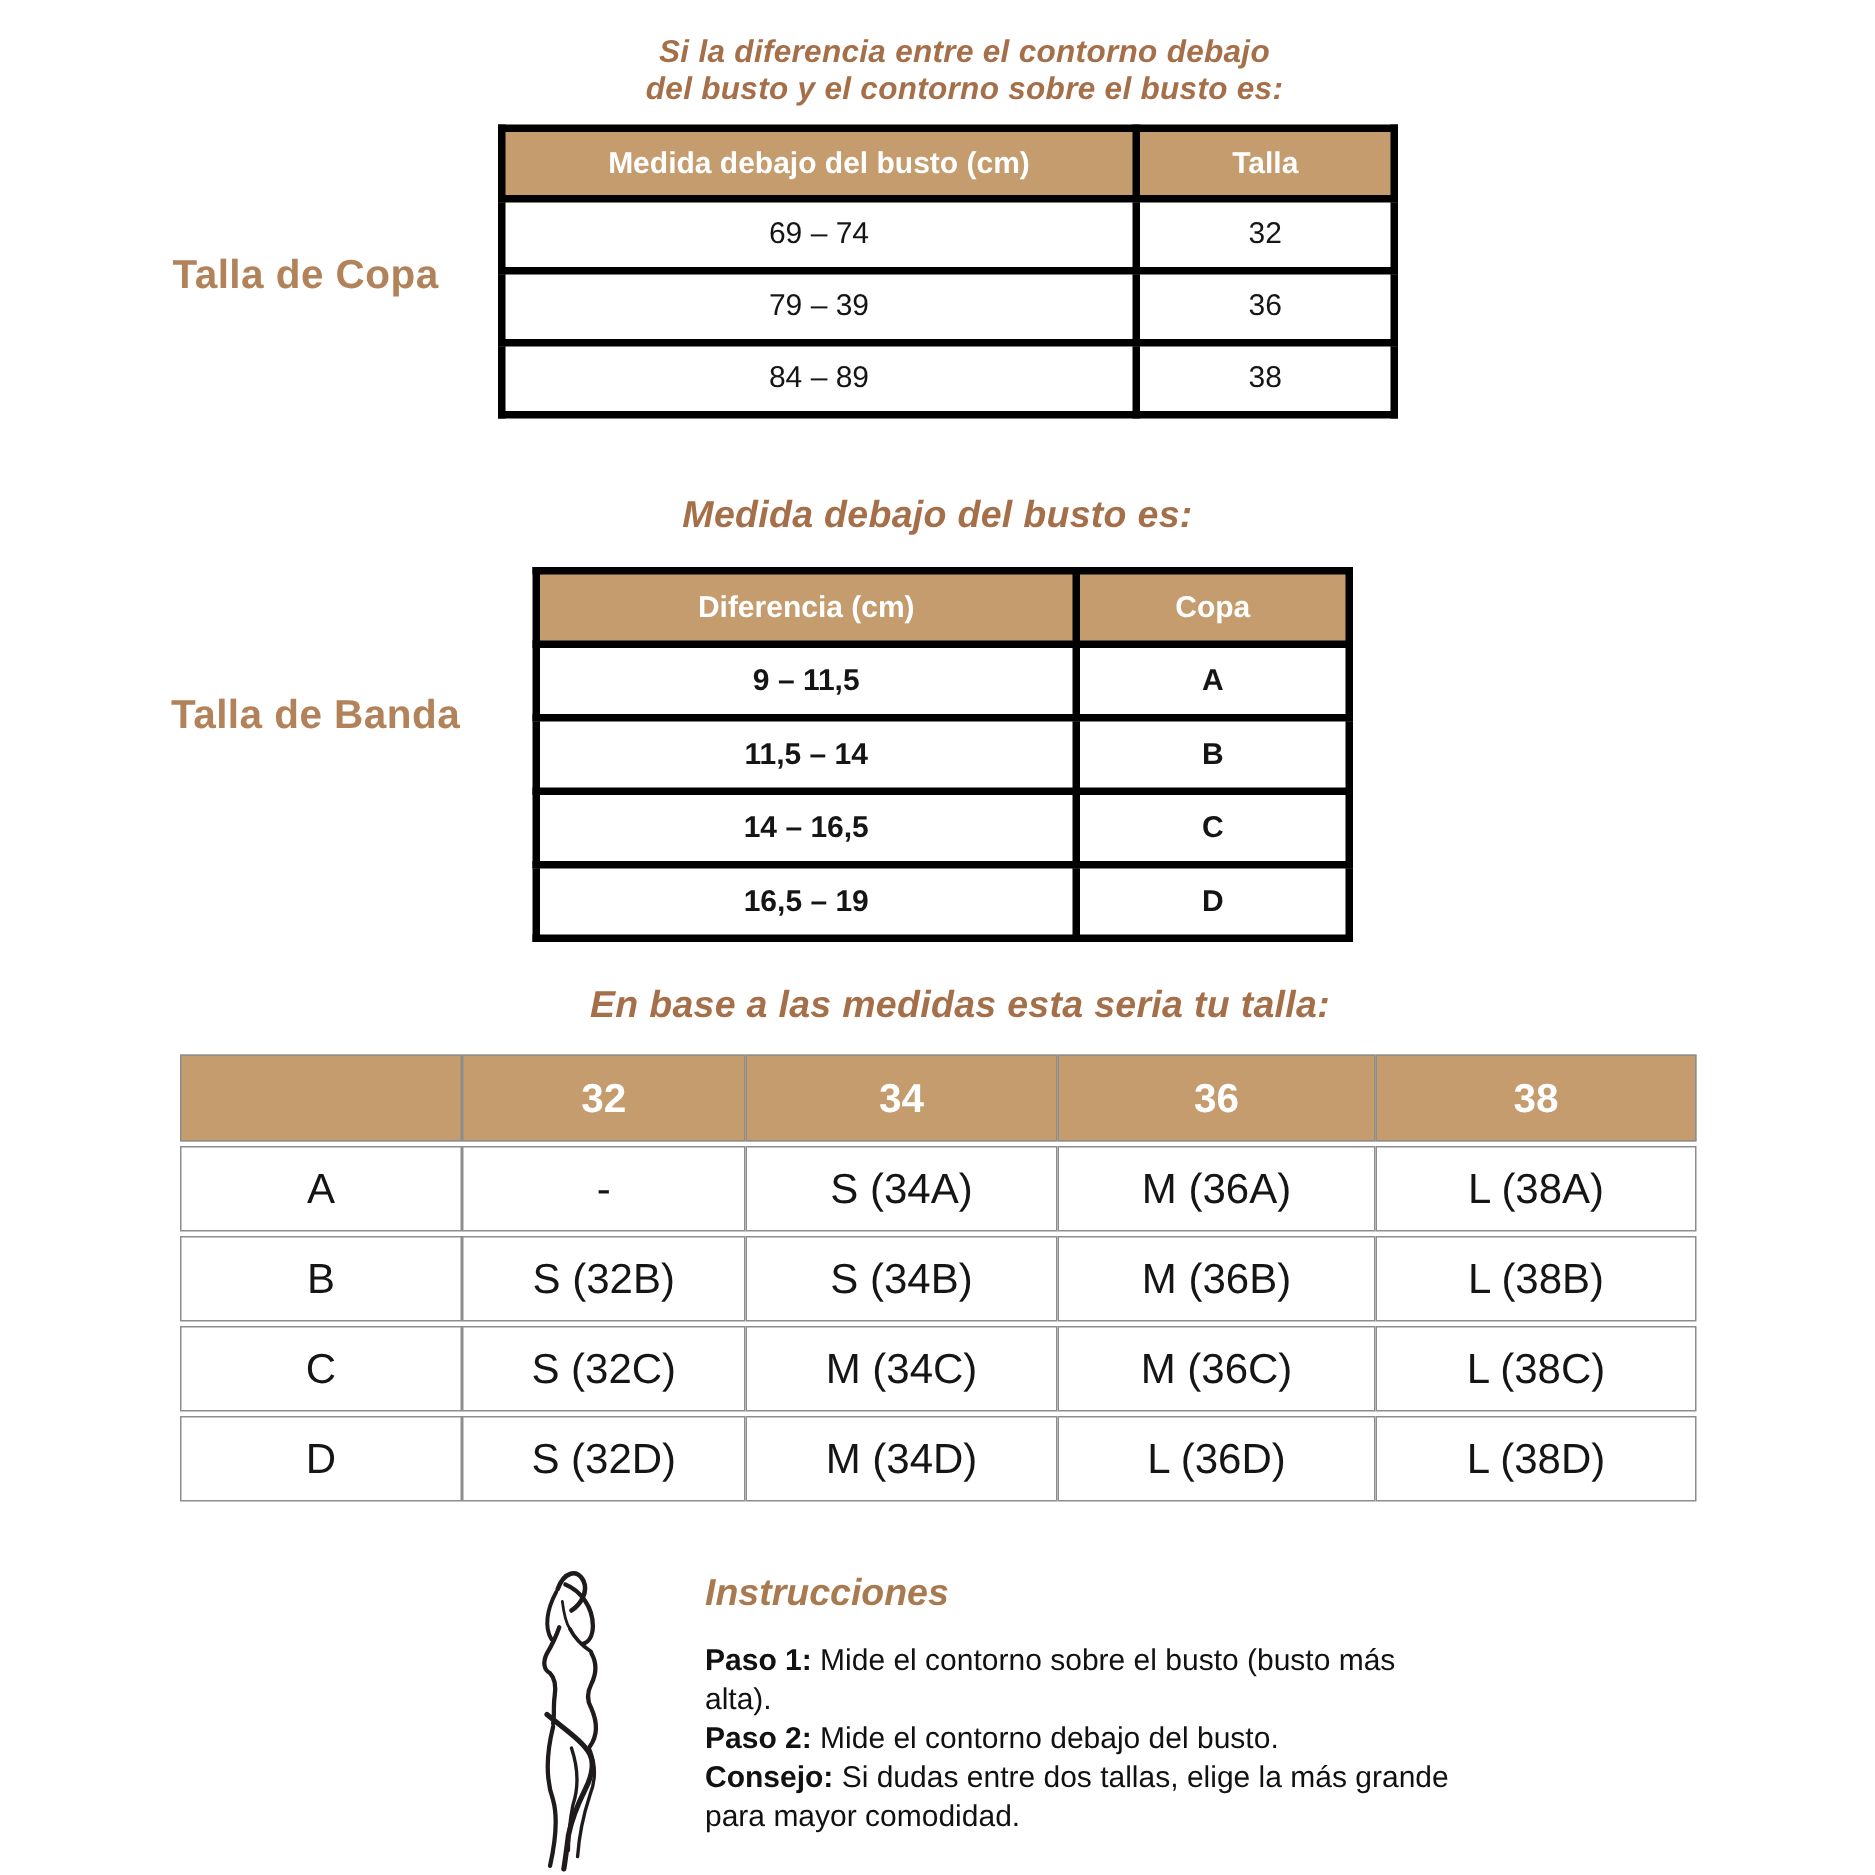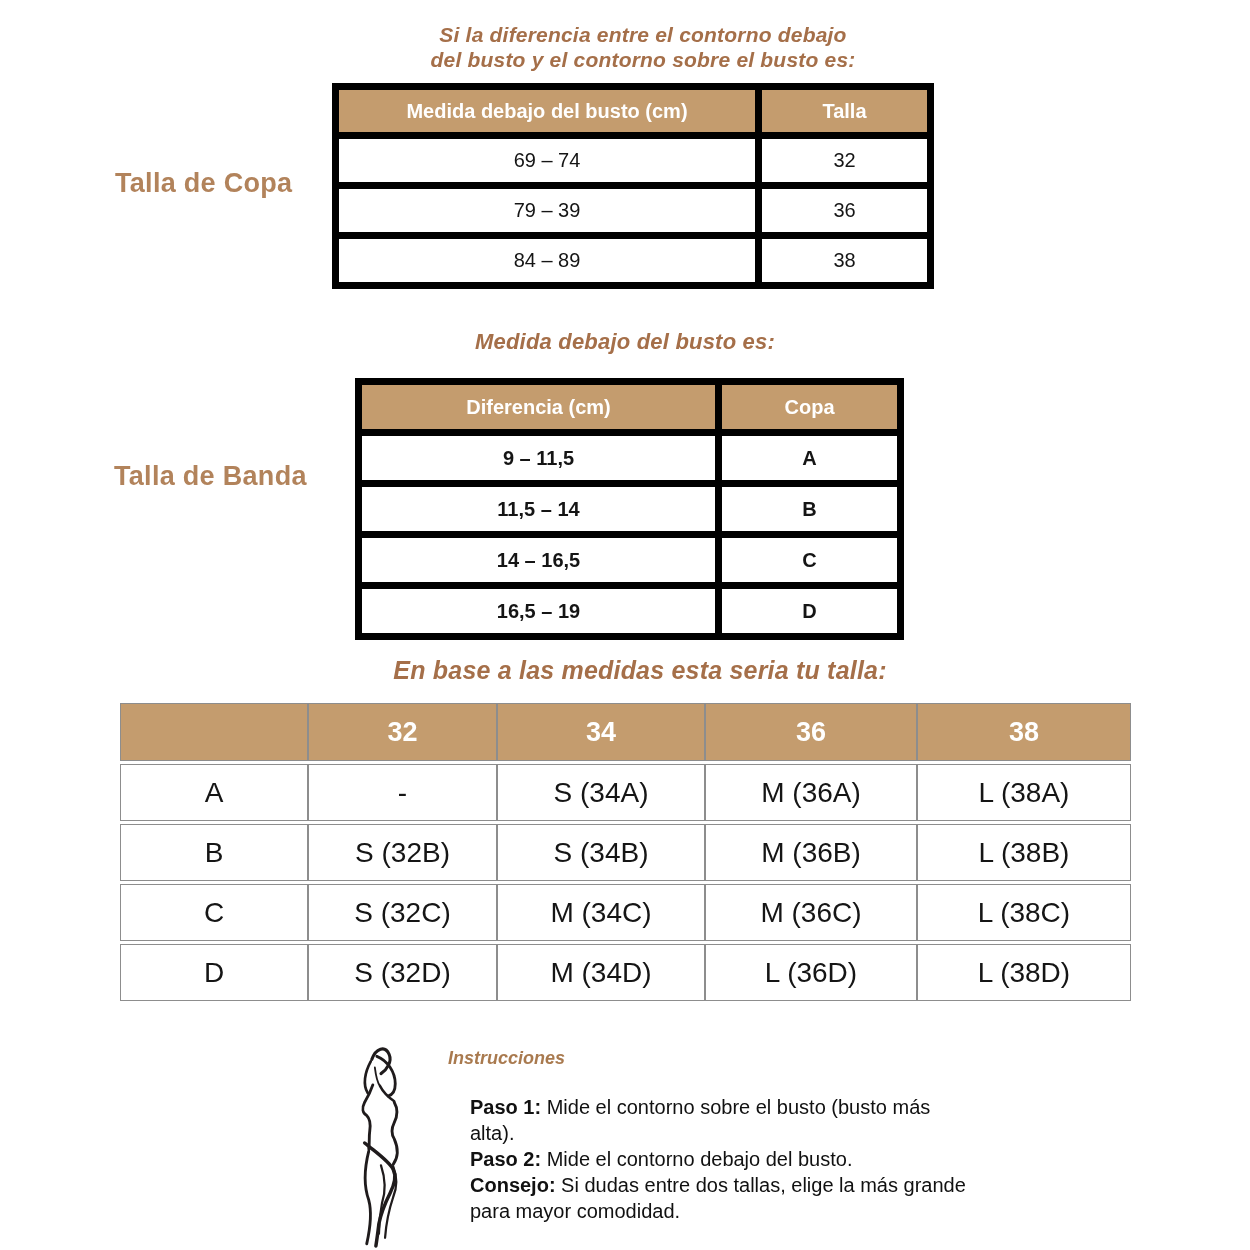--- a/index.html
+++ b/index.html
@@ -6,34 +6,34 @@
   body{
     width:1250px;height:1250px;position:relative;background:#ffffff;
     font-family:"Liberation Sans", sans-serif;color:#151515;overflow:hidden;
   }
   
   .brand-heading{
     position:absolute;left:0;width:1250px;text-align:center;
     font-weight:bold;font-style:italic;color:#a56f49;letter-spacing:.2px;
   }
   .h1{top:22px;font-size:21px;line-height:1.2;margin-left:18px;}
-  .h2{top:329px;font-size:22px;}
+  .h2{top:329px;font-size:25px;}
   .h3{top:656px;font-size:25px;padding-left:15px;}
   .side-label{
     position:absolute;font-weight:bold;color:#b2835b;
     font-size:27px;letter-spacing:.3px;white-space:nowrap;
   }
   .label-copa{left:115px;top:168px;}
   .label-banda{left:114px;top:461px;}
 
   
   table{border-collapse:collapse;table-layout:fixed;}
   .simple-table{position:absolute;background:#fff;}
   .simple-table th,.simple-table td{
-    border:7px solid #000000;text-align:center;vertical-align:middle;
+    border:5px solid #000000;text-align:center;vertical-align:middle;
     font-size:20px;padding:0;
   }
   .simple-table th{
     background:#c49c6e;color:#ffffff;font-weight:bold;
   }
   .t1{left:332px;top:83px;width:595px;}
   .t1 th{height:42px;}
   .t1 td{height:43px;}
   .t2{left:355px;top:378px;width:542px;}
   .t2 th{height:44px;}
@@ -48,21 +48,21 @@
     border:1px solid #8d8d8d;text-align:center;vertical-align:middle;
     padding:0;background:#fff;
   }
   .matrix-table thead th{
     background:#c49c6e;color:#ffffff;font-weight:bold;font-size:27px;height:56px;
   }
   .matrix-table tbody td{font-size:28px;height:55px;}
 
   
   .instructions-heading{
-    position:absolute;left:448px;top:1048px;font-size:18px;
+    position:absolute;left:470px;top:1048px;font-size:25px;
     font-weight:bold;font-style:italic;color:#a97a4f;text-align:center;
   }
   .instructions-text{
     position:absolute;left:470px;top:1094px;width:510px;
     font-size:20px;line-height:26px;color:#111111;
   }
   .step-label{font-weight:bold;}
   .figure-wrap{position:absolute;left:344px;top:1040px;width:76px;height:210px;}
   .figure-wrap svg{width:100%;height:100%;}
   .figure-wrap path{fill:none;stroke:#1f1b1c;stroke-linecap:round;}

